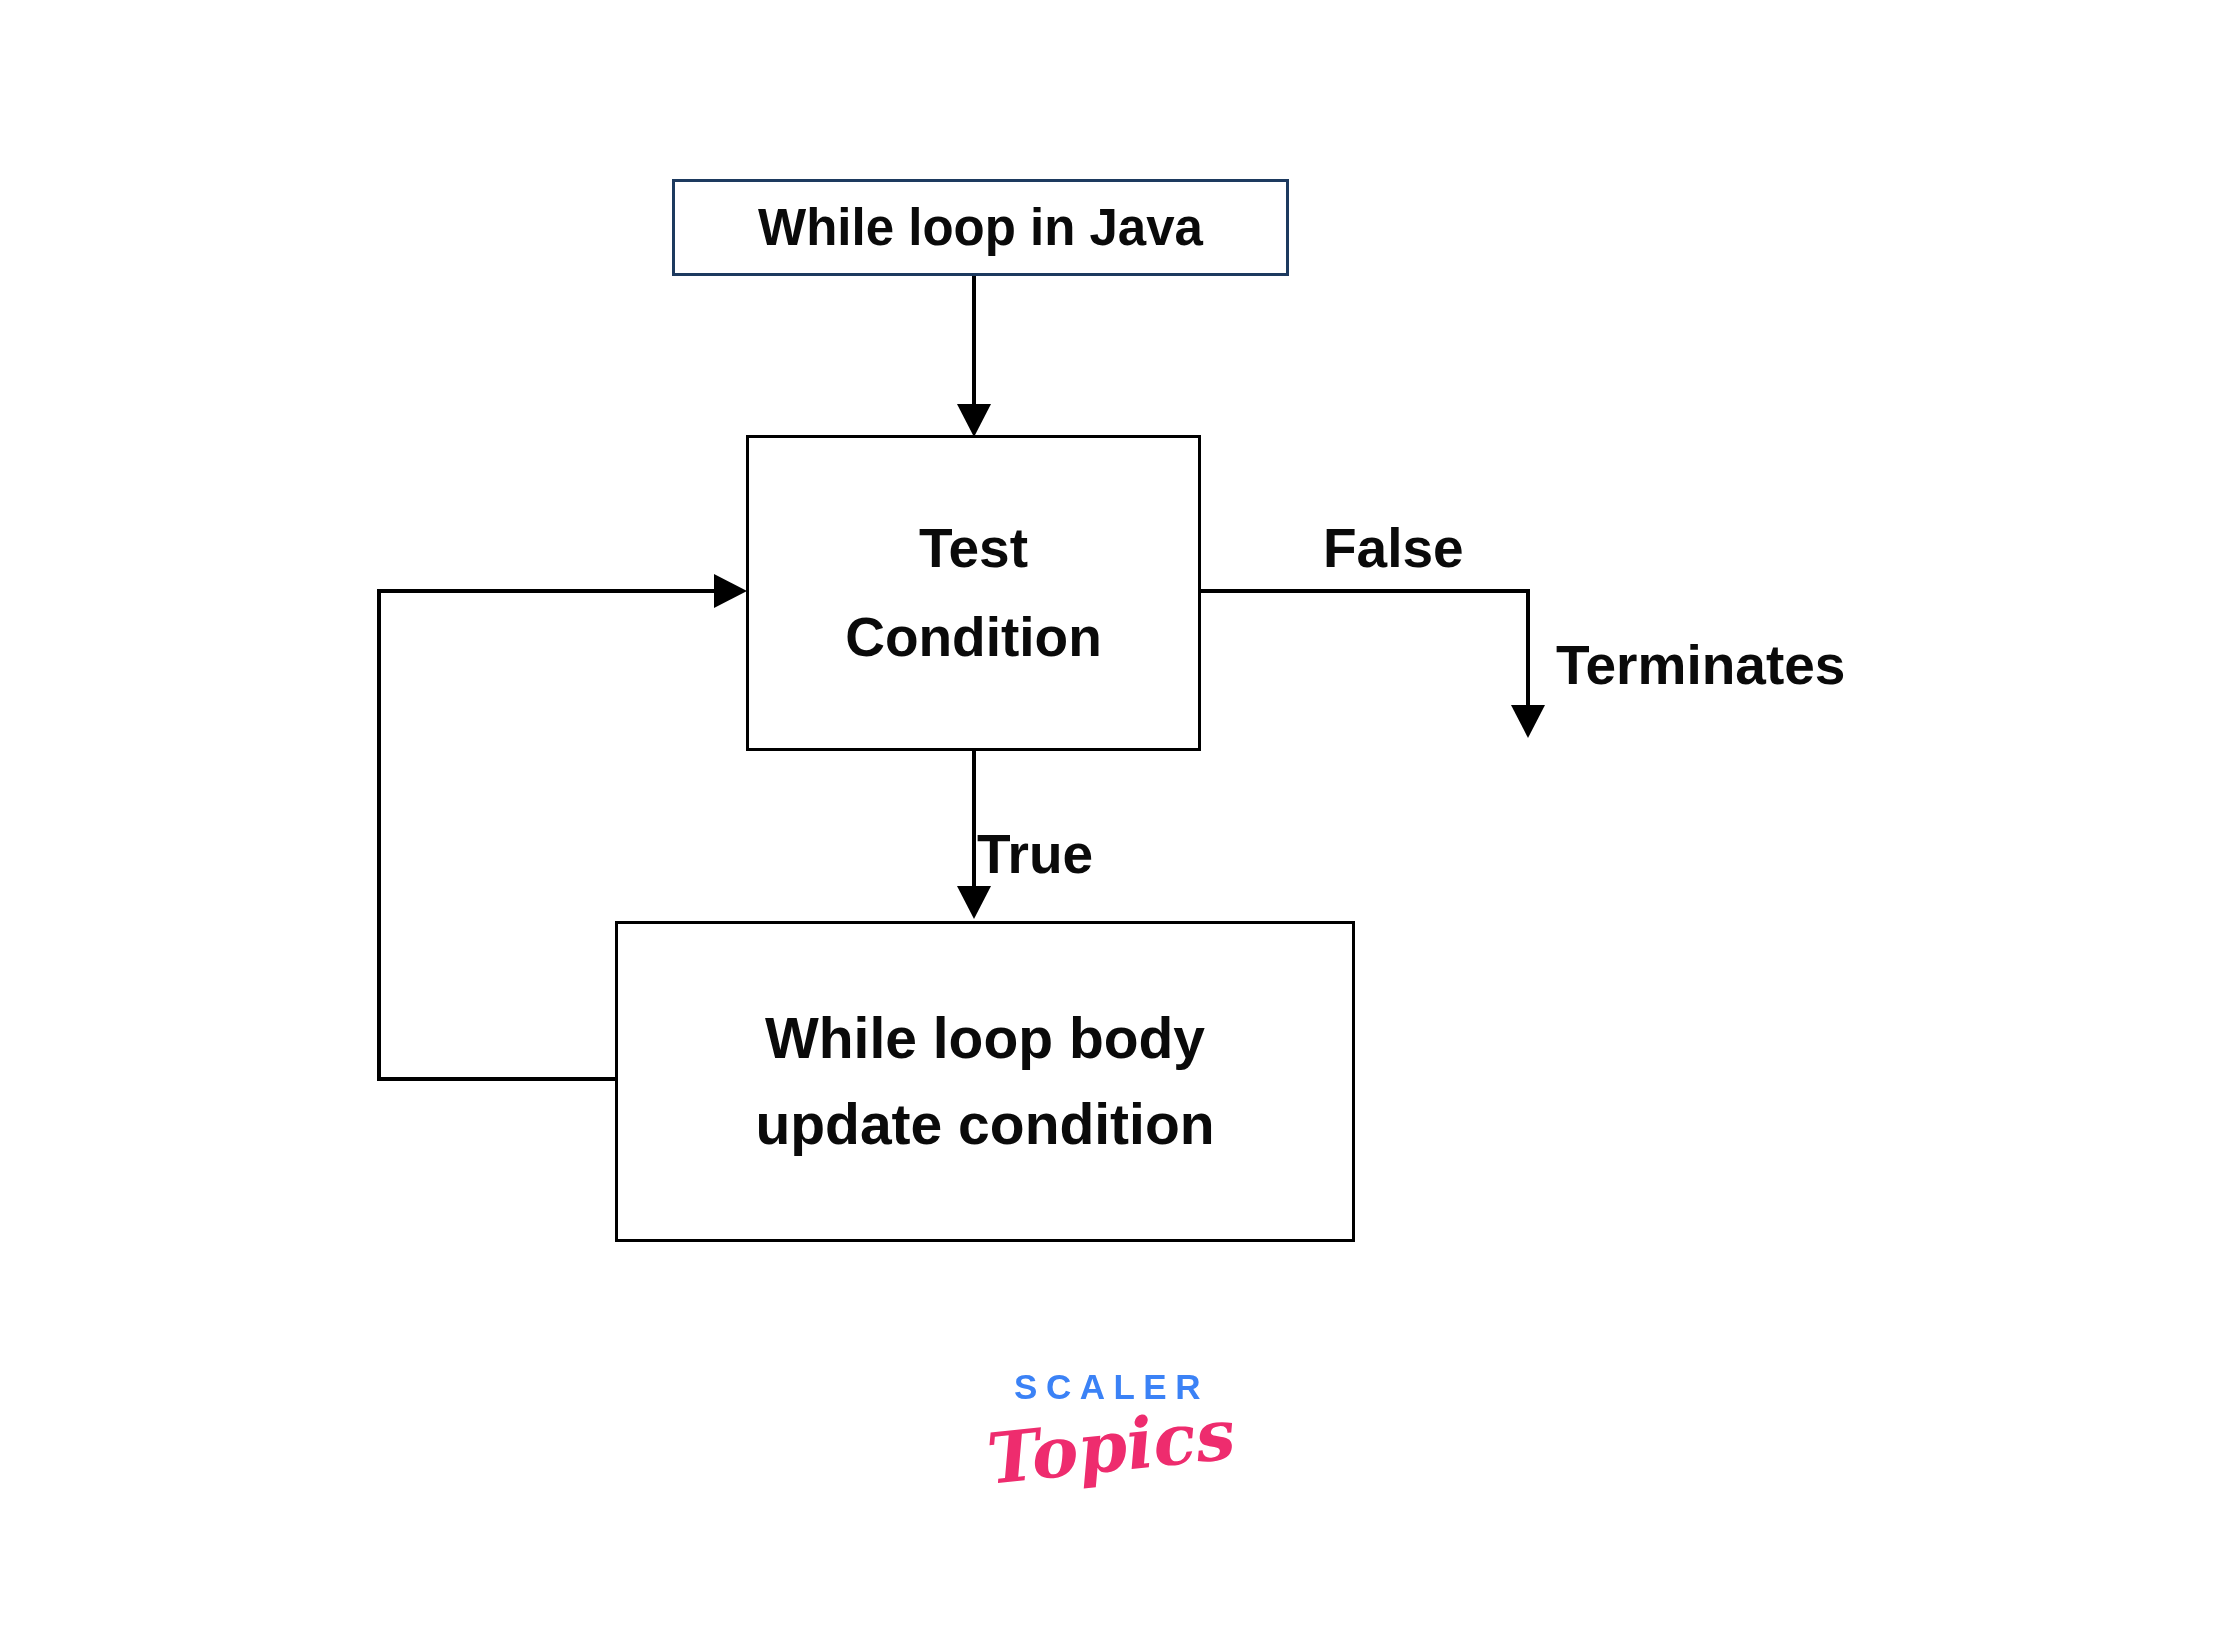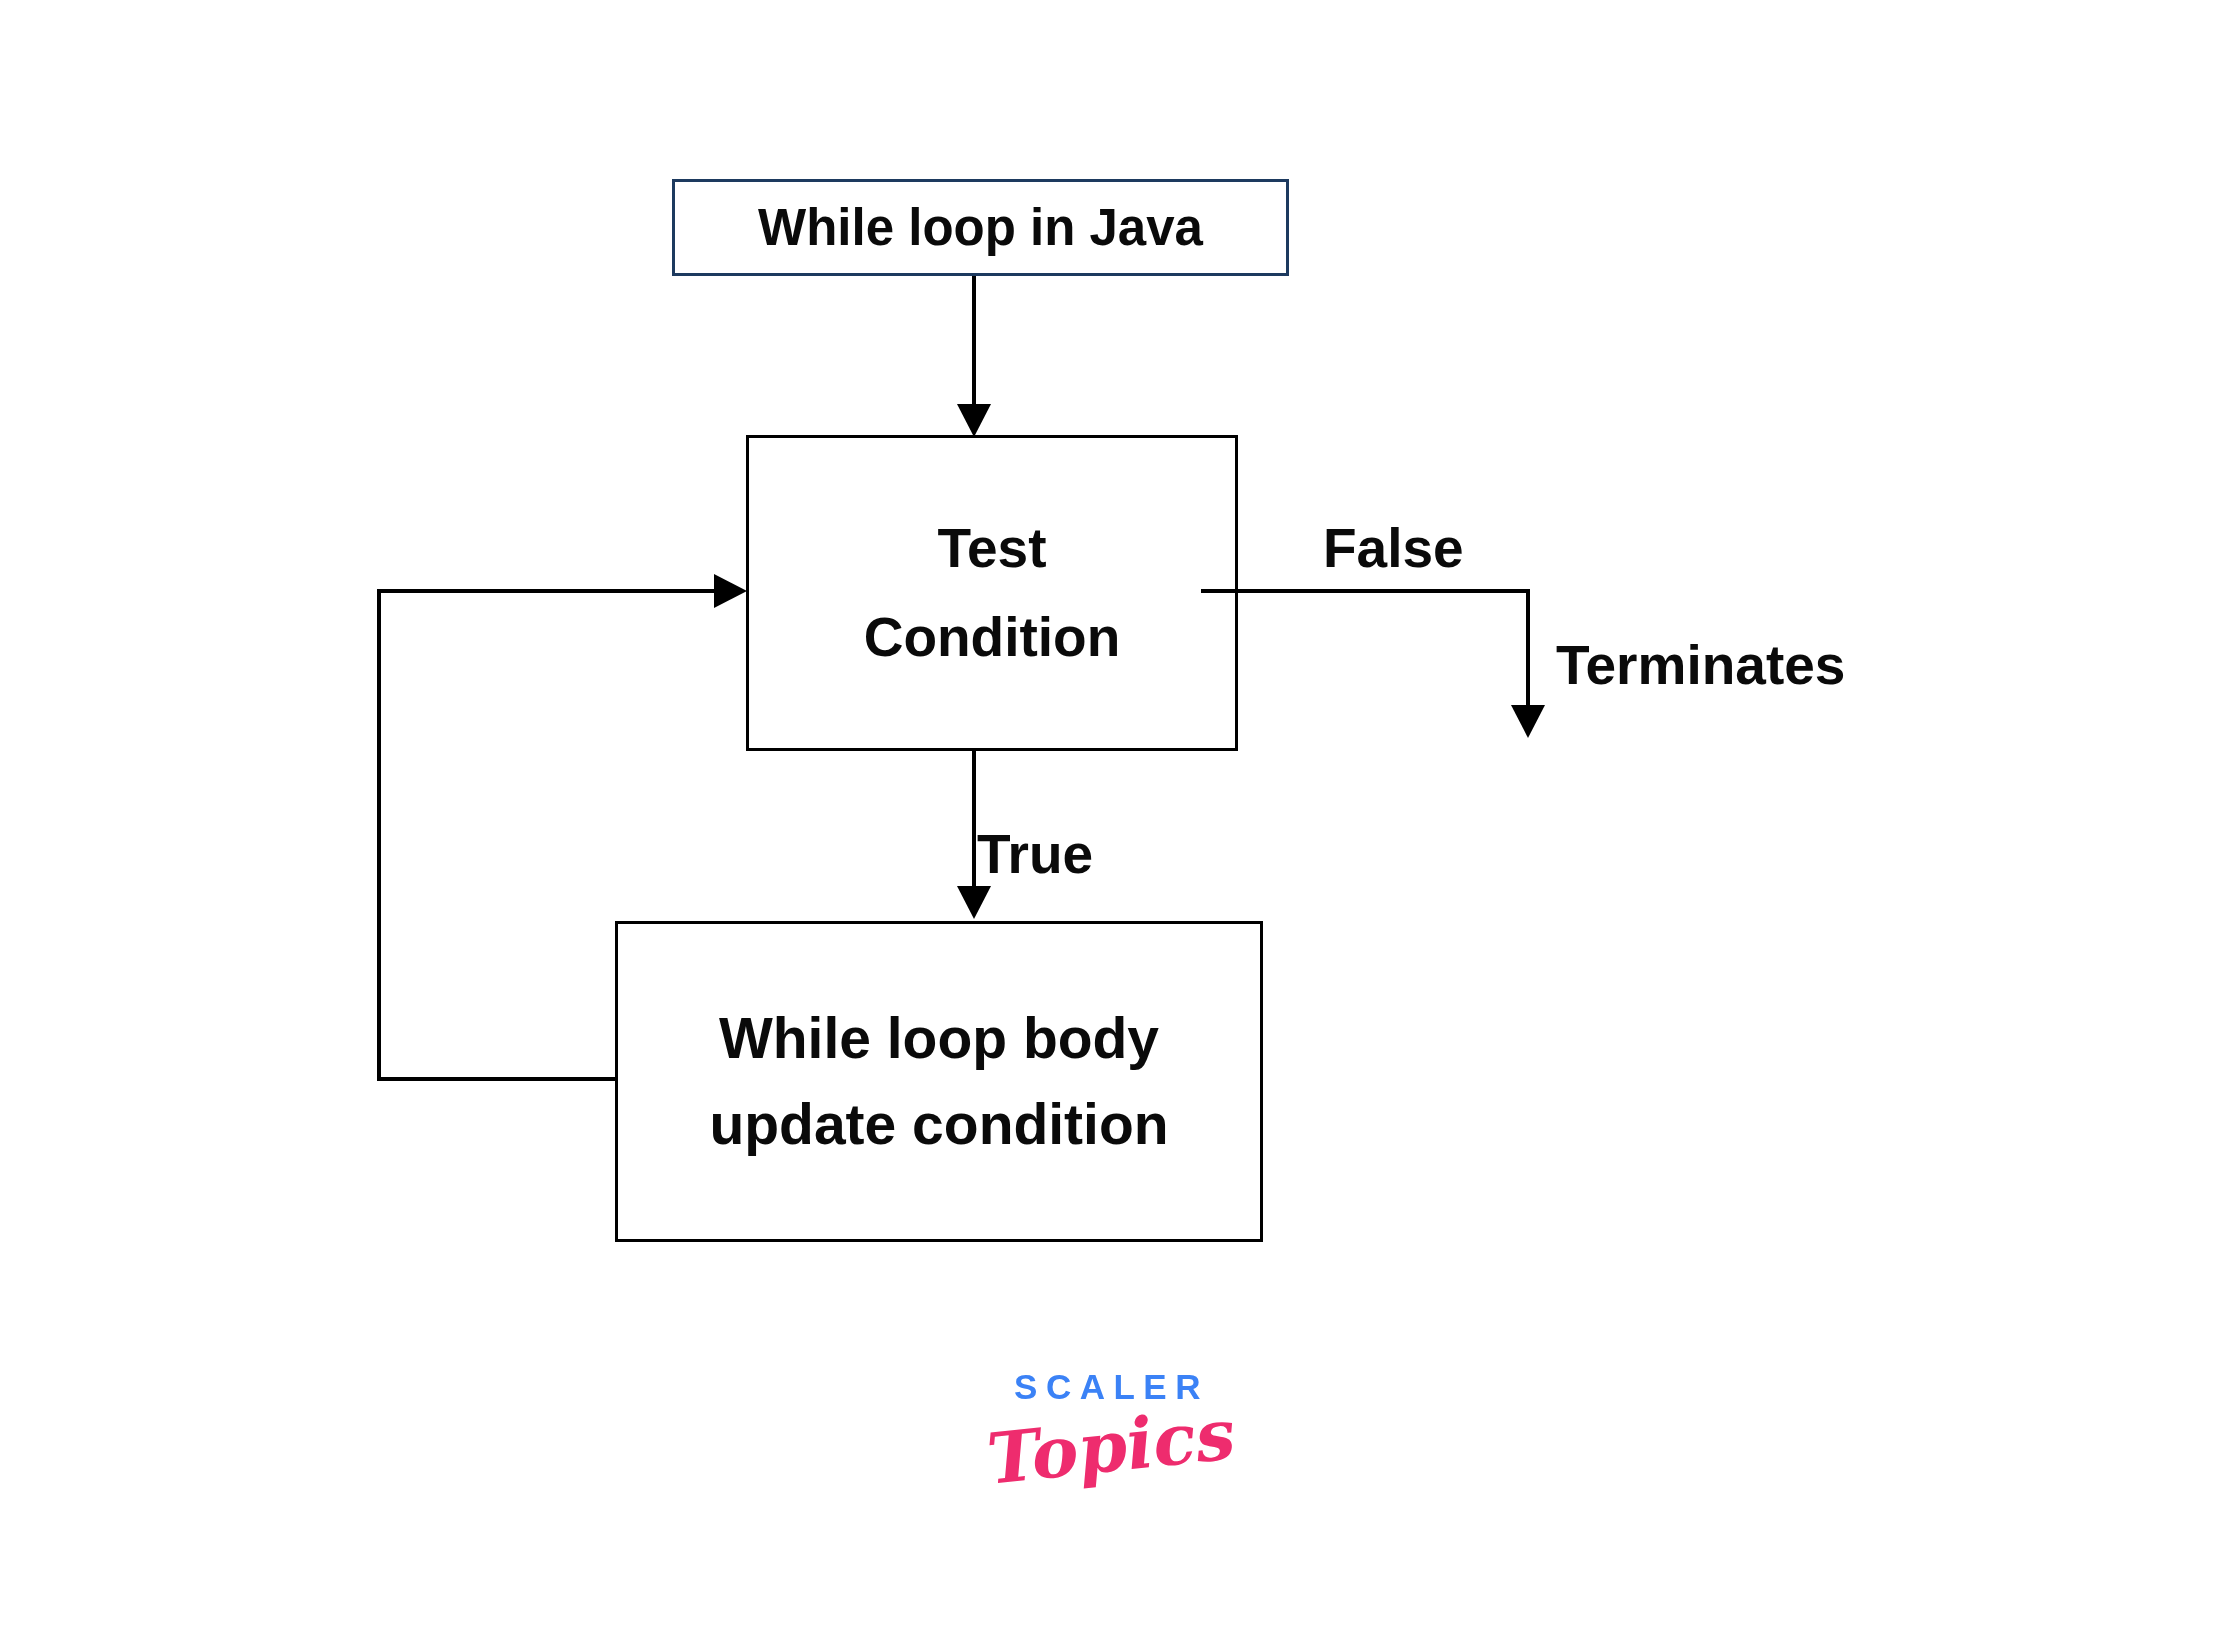--- a/index.html
+++ b/index.html
@@ -31,28 +31,28 @@
     color: #0a0a0a;
   }
   #title-box {
     left: 672px; top: 179px;
     width: 617px; height: 97px;
     border: 3.3px solid #1d3a5f;
     font-size: 51px;
   }
   #test-box {
     left: 746px; top: 435px;
-    width: 492px; height: 316px;
+    width: 455px; height: 316px;
     border: 3.9px solid #000000;
     font-size: 55px;
     line-height: 1.62;
   }
   #body-box {
     left: 615px; top: 921px;
-    width: 648px; height: 321px;
+    width: 740px; height: 321px;
     border: 3.9px solid #000000;
     font-size: 57px;
     line-height: 1.5;
   }
 
   
   .hline, .vline {
     position: absolute;
     background: #000000;
   }

